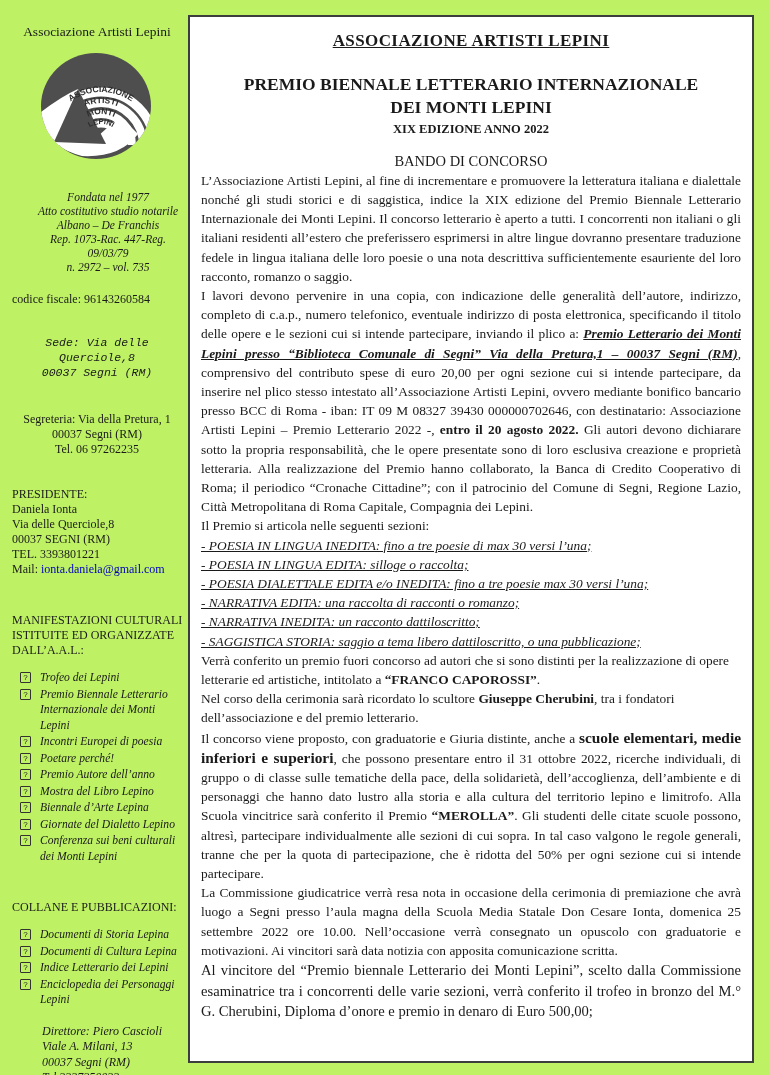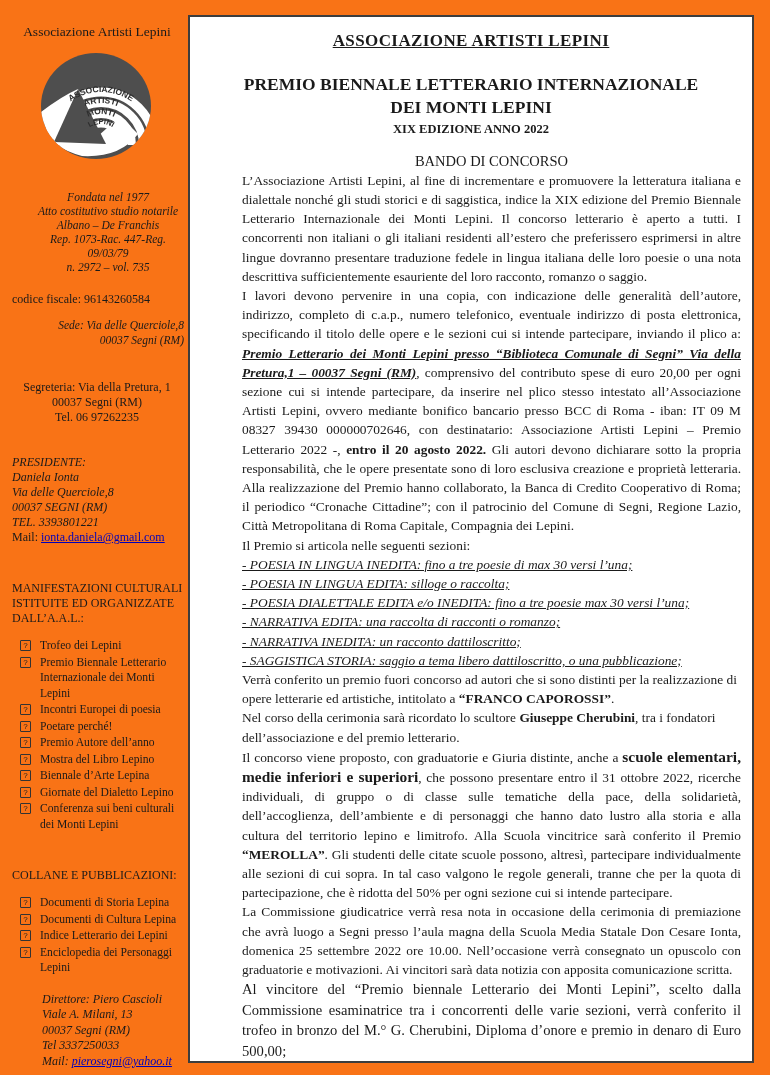--- a/index.html
+++ b/index.html
@@ -1,61 +1,61 @@
 <!DOCTYPE html>
 <html><head>
 <meta charset="utf-8">
 <style>
   * { margin:0; padding:0; box-sizing:border-box; }
   body {
     font-family: "Liberation Serif", "DejaVu Serif", serif;
     background:#ffffff; color:#1a1a1a;
   }
-  .page { position:relative; width:770px; height:1075px; background:#f97316; overflow:hidden; }
+  .page { position:relative; width:770px; height:1075px; background:#bef264; overflow:hidden; }
 
   
   .sidebar { position:absolute; left:10px; top:18px; width:174px; }
   .side-title { text-align:center; font-size:13.5px; margin-top:6px; }
   .logo-wrap { text-align:center; margin-top:10px; }
   .founded { text-align:center; font-style:italic; font-size:11.5px; line-height:14px; margin-top:24px;margin-left:22px; }
   .fiscal { font-size:12px; margin-top:18px; text-align:left; padding-left:2px; }
-  .sede { text-align:right; font-style:italic; font-size:11.5px; line-height:15px; margin-top:11px; }
+  .sede { text-align:center; font-style:italic; font-size:11.5px; line-height:15px; margin-top:28px;font-family:Liberation Mono, monospace; }
   .segreteria { text-align:center; font-size:12px; line-height:15px; margin-top:32px; }
-  .president { font-size:12px; line-height:15px; margin-top:30px; padding-left:2px;font-style:italic; }
+  .president { font-size:12px; line-height:15px; margin-top:30px; padding-left:2px; }
   .mail-line { font-size:12px; padding-left:2px; }
-  a.maillink { color:#0000bb; text-decoration:underline; cursor:pointer;margin-top:27px; }
+  a.maillink { color:#0000bb; cursor:pointer;margin-top:27px; }
   .side-header { font-size:12px; line-height:15px; margin-top:36px; padding-left:2px; }
   .side-list { margin-top:12px; }
   .side-li { display:flex; align-items:flex-start; margin-bottom:1px; }
   .bullet {
     flex:0 0 auto; width:11px; height:11px; border:1px solid #333;
     font-size:8px; line-height:9px; text-align:center; margin:2px 9px 0 10px;
     font-family:"Liberation Sans", sans-serif; color:#222; border-radius:1px;
   }
-  .li-text { font-size:11.6px; line-height:15.5px; text-align:left; }
+  .li-text { font-style:italic; font-size:11.6px; line-height:15.5px; text-align:left; }
   .director { font-style:italic; font-size:12px; line-height:15.5px; margin-top:16px; padding-left:32px; }
   .director .mail-line { padding-left:0; font-size:12px; }
 
   
   .main {
     position:absolute; left:188px; top:15px; width:566px; height:1048px;
     border:2px solid #3d3d3d; padding:6px 11px 0 11px; background:#fff;
   }
   .org-title {
     text-align:center; font-weight:bold; font-size:17px; letter-spacing:.4px;
     text-decoration:underline; margin-top:8px;
   }
   .prize-title {
     text-align:center; font-weight:bold; font-size:17.5px; line-height:1.3;
     margin-top:22px; padding:0 28px;
   }
   .edition { text-align:center; font-weight:bold; font-size:12.5px; margin-top:3px; }
 
   .paras { margin-top:15px; }
-  .para { font-size:13.4px; line-height:19.2px;margin-left:41px; }
+  .para { font-size:13.4px; line-height:19.2px; }
   .para.center-md { text-align:center; font-size:14.5px; }
   .para.just { text-align:justify; }
   .para.just-lg { text-align:justify; font-size:14.6px; line-height:20.5px; }
   .para.left { text-align:left; }
   .b { font-weight:bold; }
   .i { font-style:italic;text-decoration:underline; }
   .lg { font-size:15.4px; }
 </style>
 </head>
 <body>

